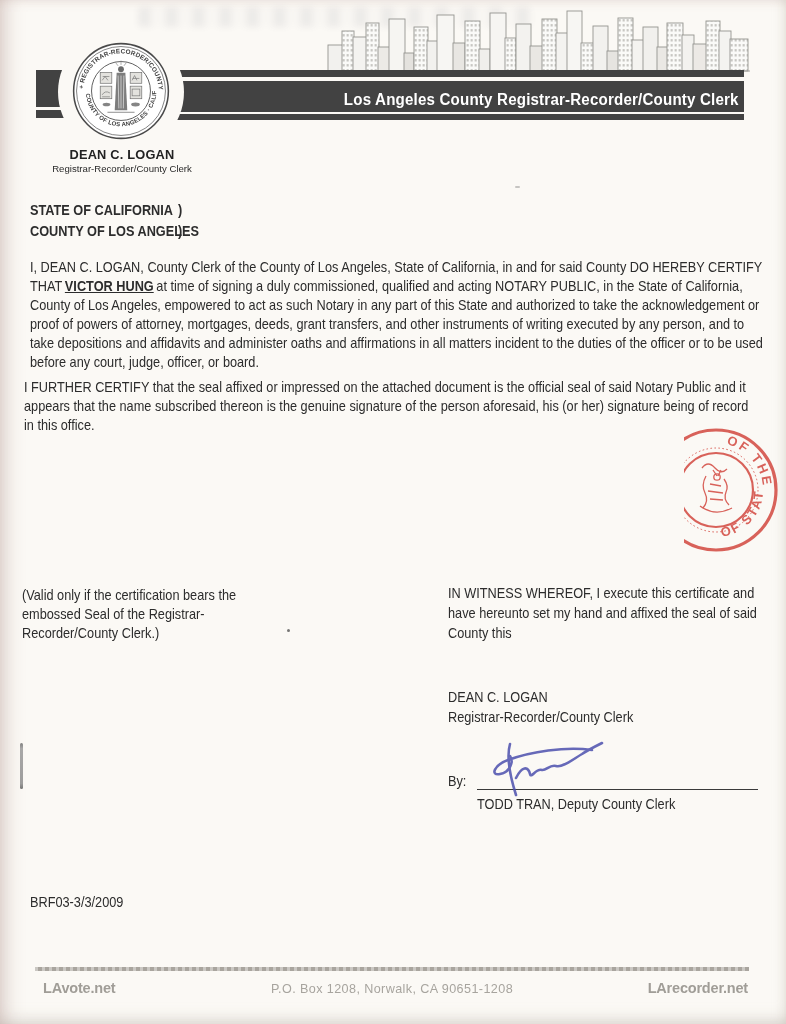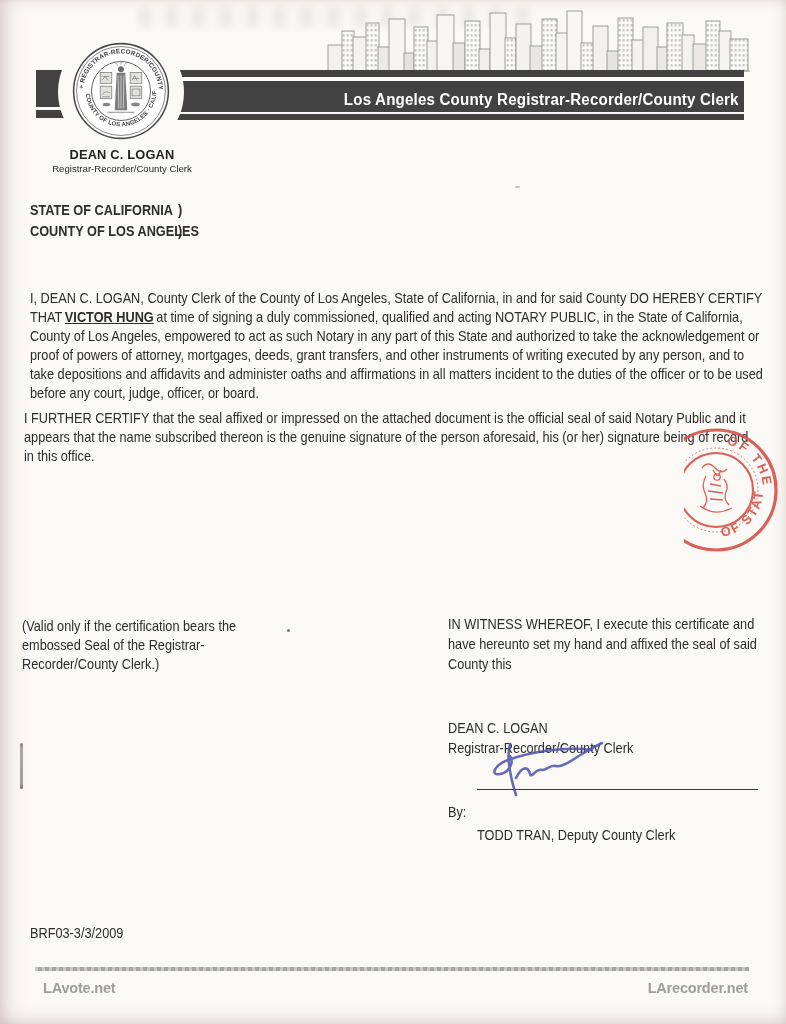--- a/index.html
+++ b/index.html
@@ -9,21 +9,21 @@
     font-family:"Liberation Sans",sans-serif;color:#2d2d2d;
     box-shadow:
       inset 16px 0 20px -12px rgba(170,140,135,.45),
       inset -10px 0 14px -10px rgba(170,160,150,.35),
       inset 0 -14px 18px -12px rgba(170,160,150,.4),
       inset 0 10px 12px -10px rgba(200,175,165,.28);
   }
   .abs{position:absolute;}
   
   .cx{transform:scaleX(.86);transform-origin:0 0;display:block;}
-  .body-text{font-size:14.8px;line-height:19px;color:#2c2c2c;margin-top:31px;}
+  .body-text{font-size:14.8px;line-height:19px;color:#2c2c2c;}
   .name-hl{font-weight:bold;text-decoration:underline;margin:0 3px;}
   
   .stripe{background:#424242;position:absolute;}
   .seal-halo{position:absolute;left:58px;top:29px;width:126px;height:126px;border-radius:50%;background:#fbf9f5;}
   .banner-text-wrap{position:absolute;top:81px;height:36px;right:47px;left:350px;display:flex;align-items:center;justify-content:flex-end;}
   .banner-text{color:#fff;font-size:17.2px;font-weight:bold;letter-spacing:.2px;white-space:nowrap;transform:scaleX(.88);transform-origin:100% 50%;}
   .ghost{position:absolute;left:138px;top:7px;width:395px;height:20px;opacity:.45;filter:blur(3px);
     background:repeating-linear-gradient(90deg,rgba(110,110,125,.22) 0 13px,rgba(110,110,125,.03) 13px 27px);border-radius:4px;}
   .official-name{position:absolute;left:40px;top:147px;width:164px;text-align:center;font-weight:bold;font-size:12.8px;letter-spacing:.2px;color:#222;}
   .official-title{position:absolute;left:40px;top:163px;width:164px;text-align:center;font-size:9.6px;color:#2a2a2a;}
@@ -233,15 +233,16 @@
   </div>
 
   <div class="scan-line"></div>
 
   <div class="abs body-text" style="left:30px;top:893px;">
     <span class="cx">BRF03-3/3/2009</span>
   </div>
 
   <div class="footer-rule"></div>
   <div class="abs footer-logo" style="left:35px;top:980px;">LAvote.net</div>
+  <div class="abs footer-addr" style="left:35px;top:982px;width:714px;text-align:center;">P.O. Box 1208, Norwalk, CA 90651-1208</div>
   <div class="abs footer-logo" style="right:38px;top:980px;">LArecorder.net</div>
 
 </div>
 
 </body></html>

